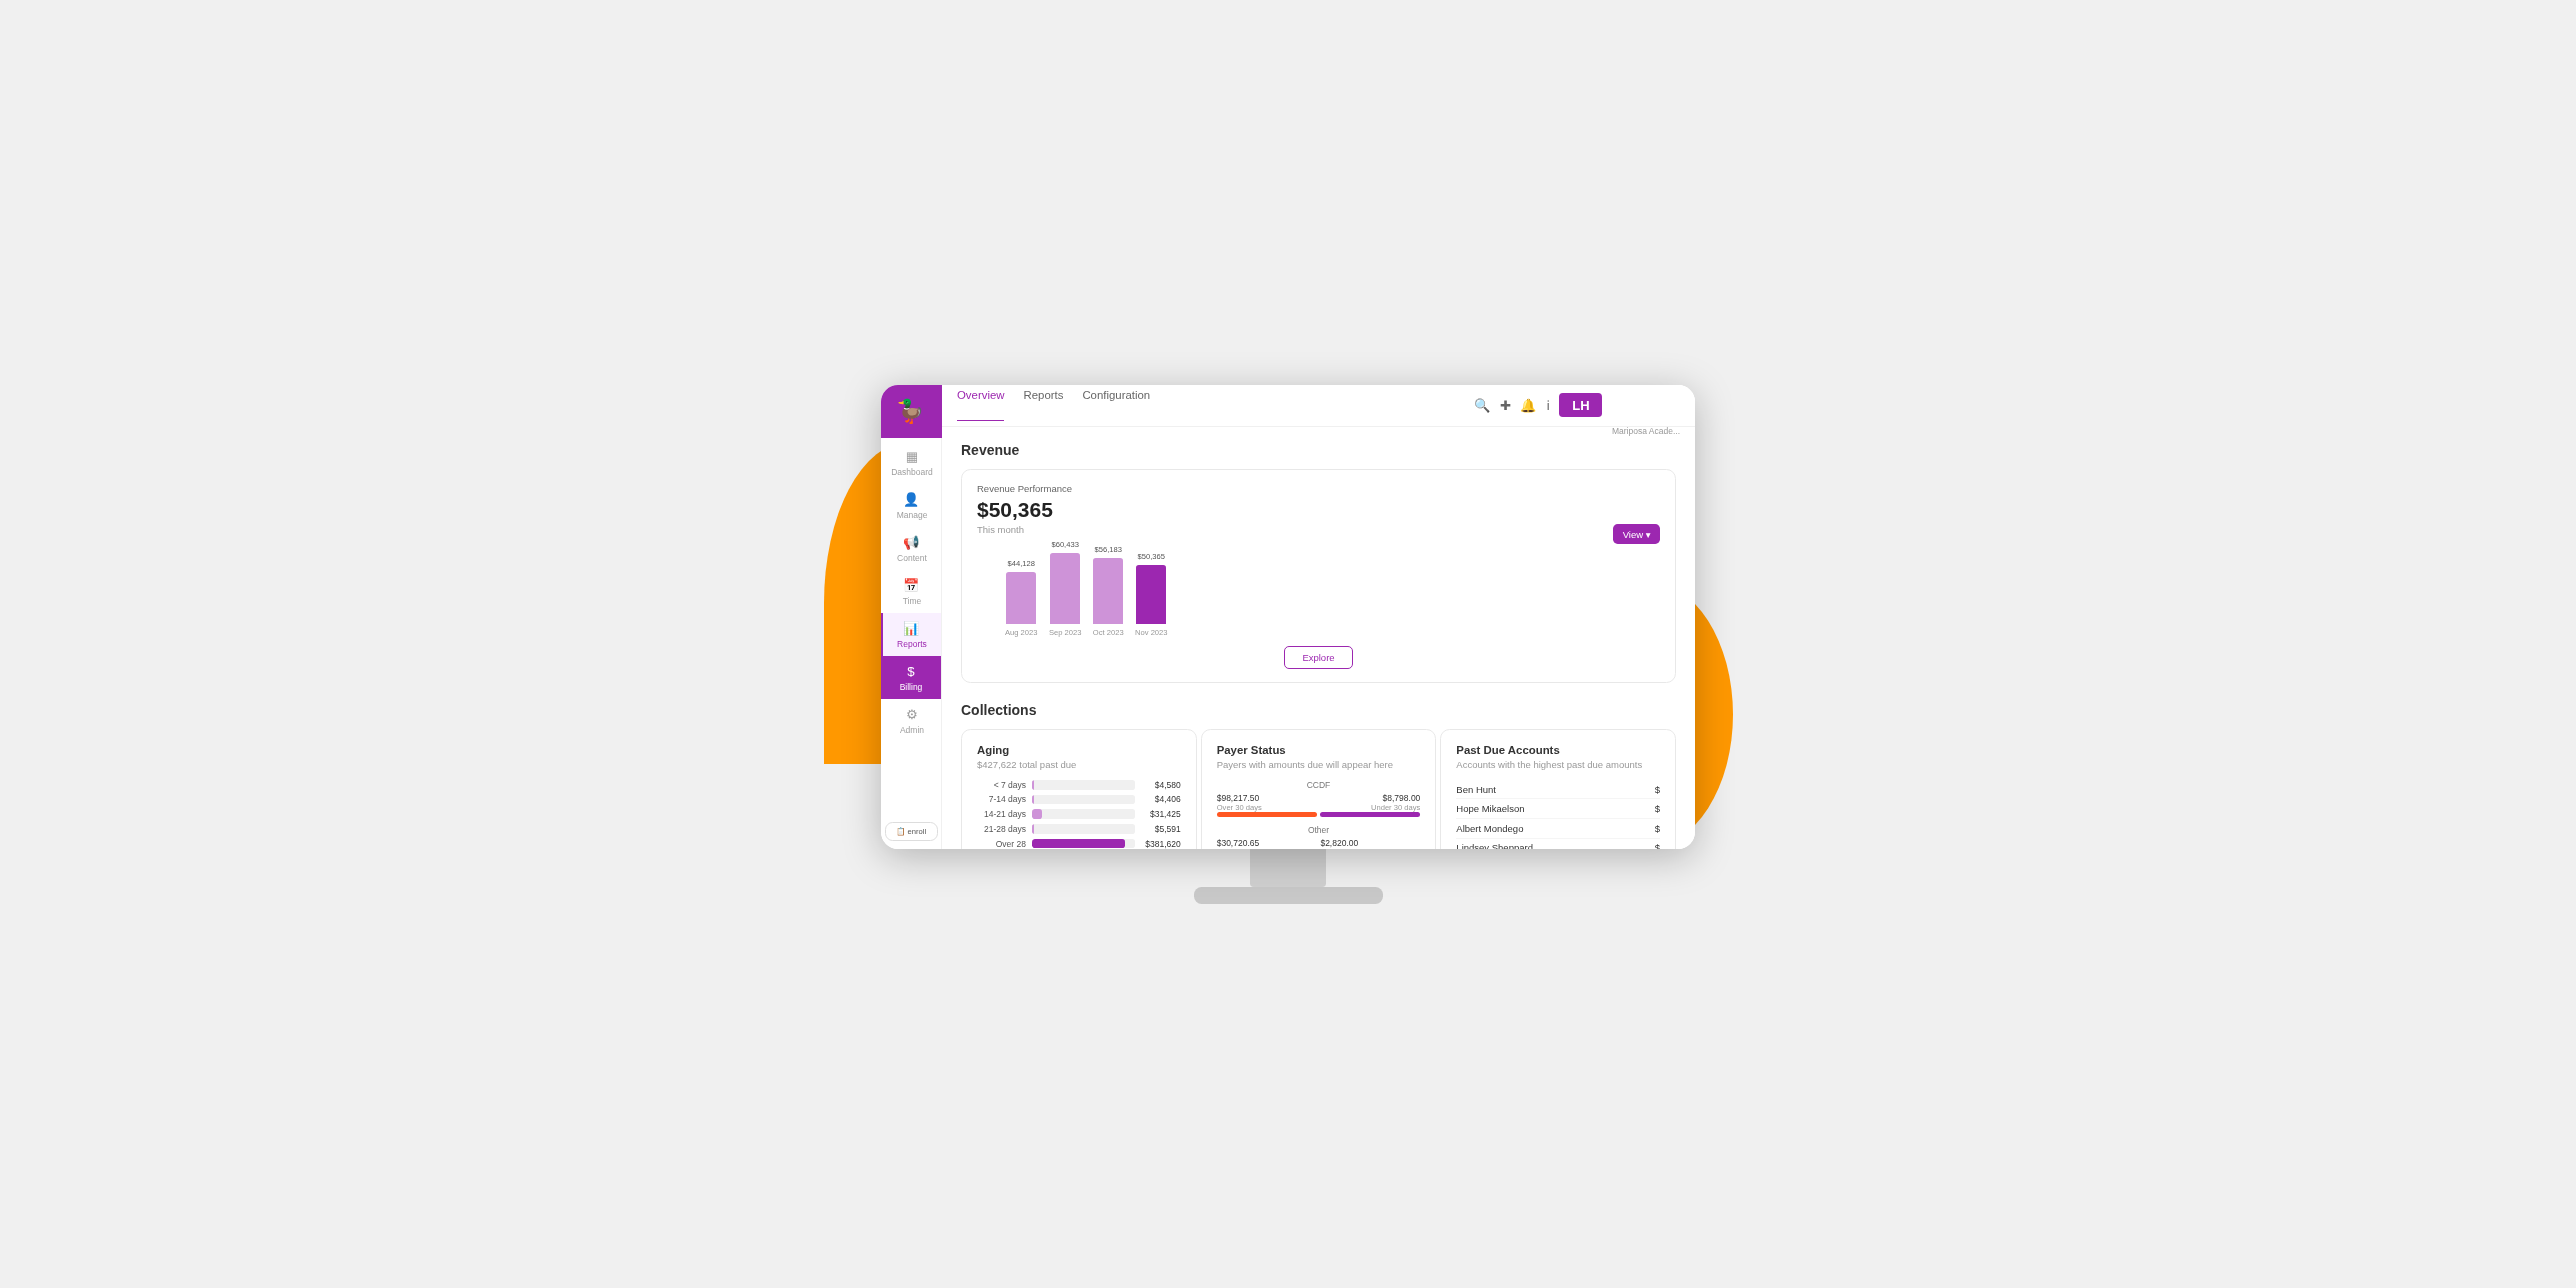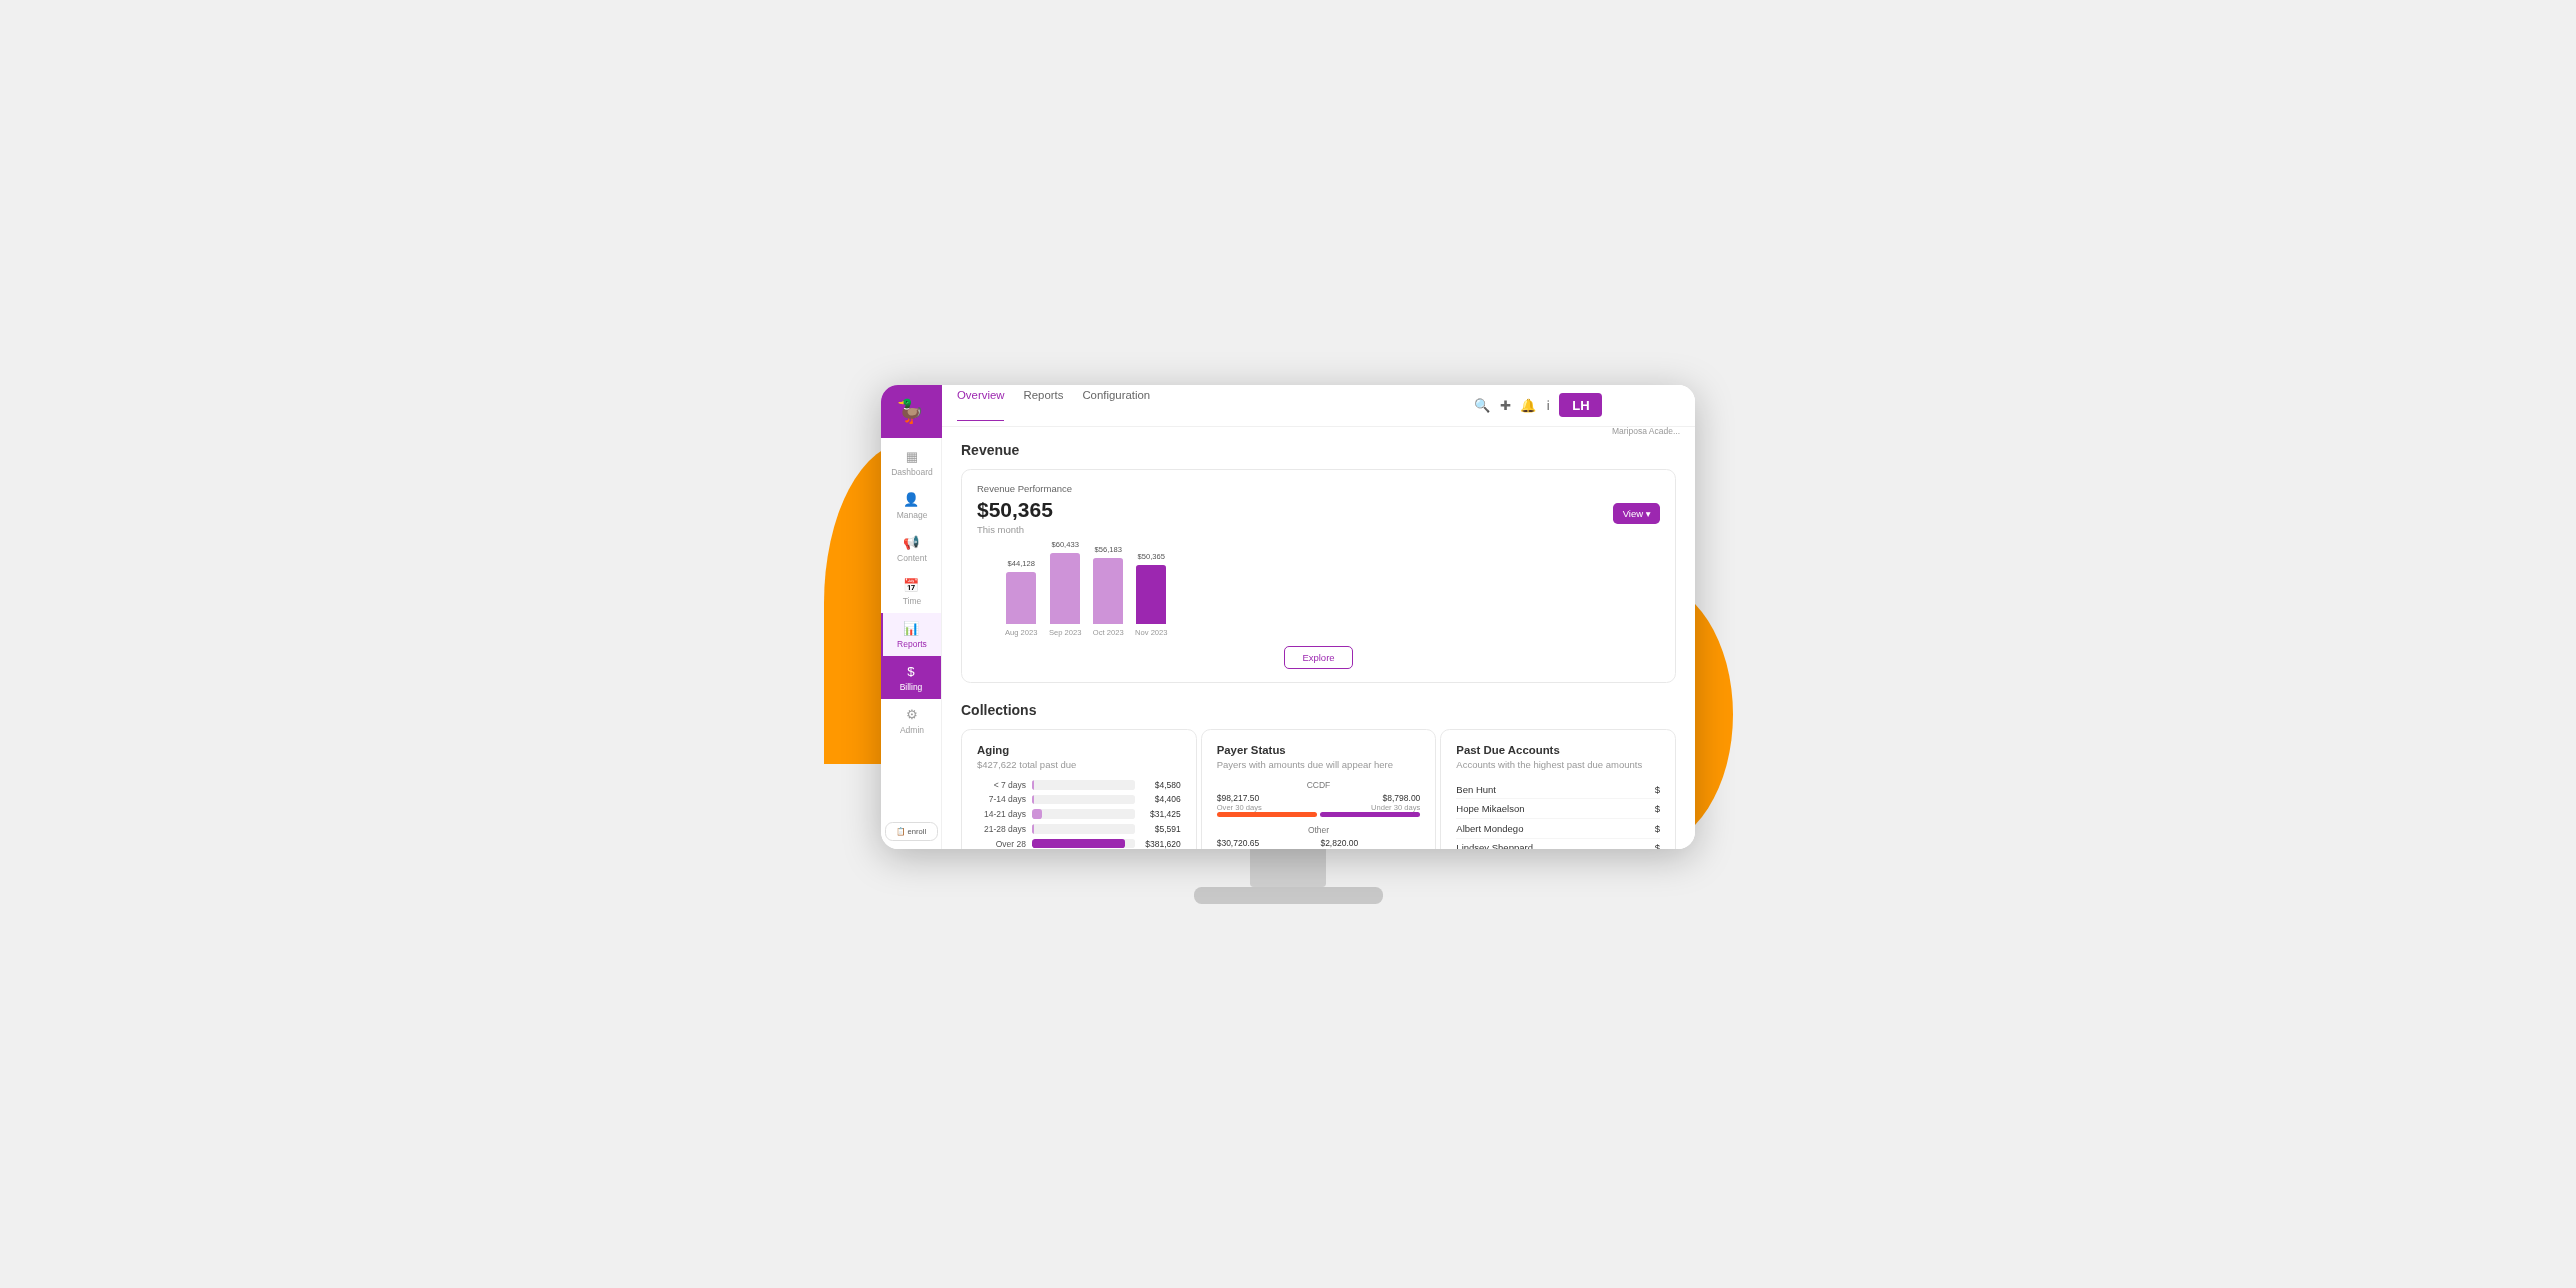--- a/index.html
+++ b/index.html
@@ -258,21 +258,21 @@
       margin-bottom: 1.9px;
     }
     .revenue-card-sub {
       font-size: 9.5px;
       color: #999;
       margin-bottom: 9.5px;
     }
     .revenue-card-header {
       display: flex;
       justify-content: space-between;
-      align-items: center;
+      align-items: flex-end;
     }
     .view-btn {
       background: #9C27B0;
       color: #fff;
       border: none;
       border-radius: 4.7px;
       padding: 4.7px 9.5px;
       font-size: 9.5px;
       cursor: pointer;
       display: flex;

